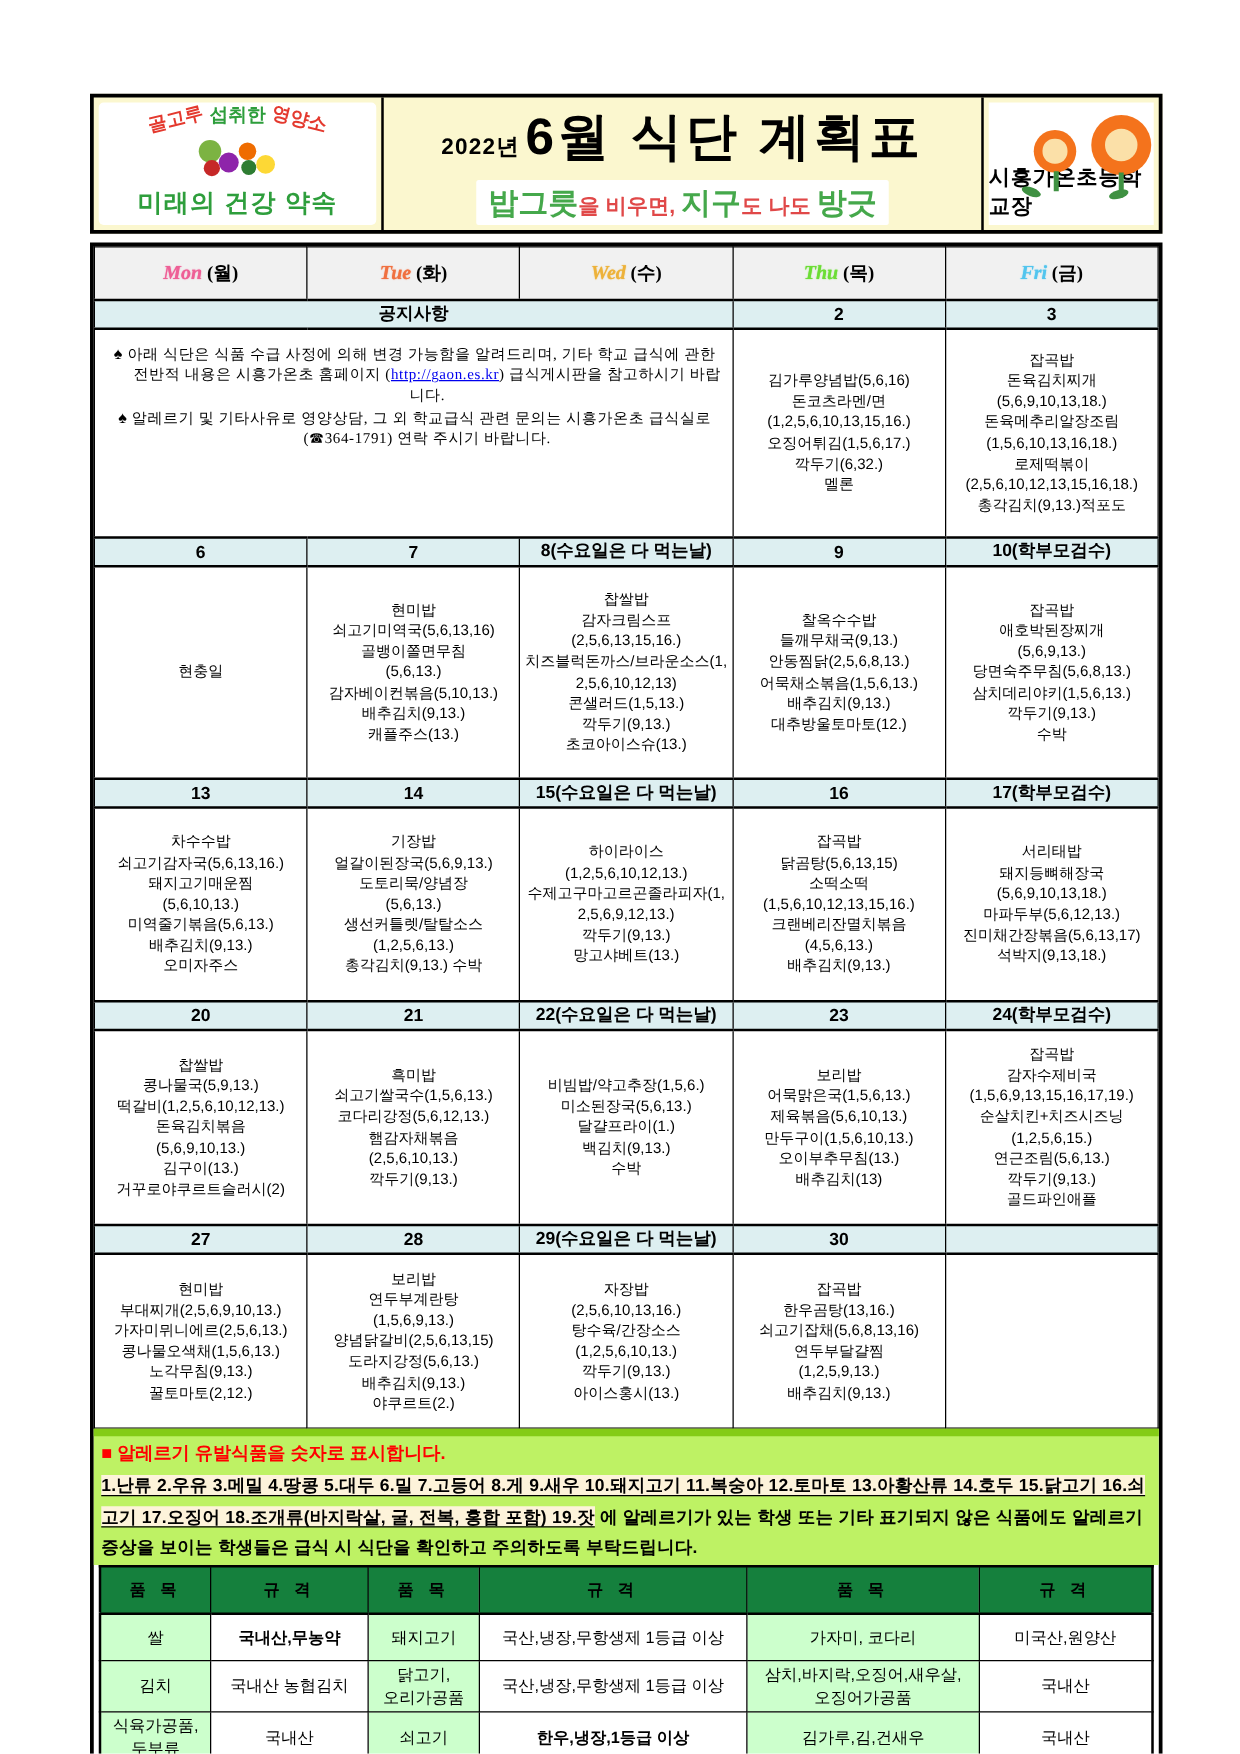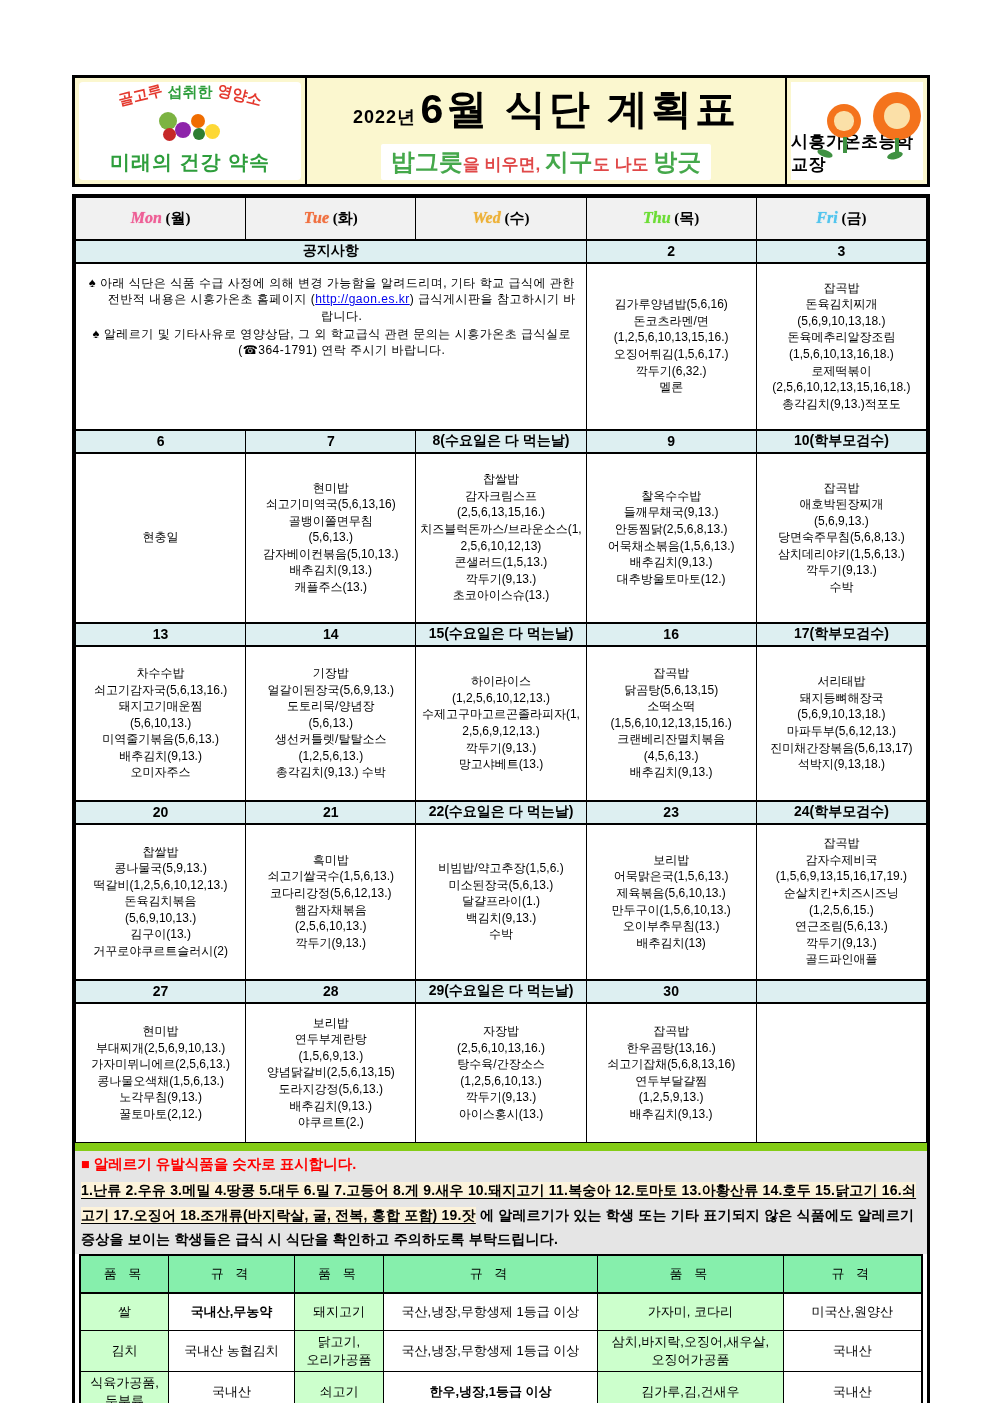--- a/index.html
+++ b/index.html
@@ -52,37 +52,37 @@
 
   
   .main-frame{border:3px solid #000; margin-top:7px;}
   table{border-collapse:collapse; width:100%; table-layout:fixed;}
   .cal td{border:1px solid #000; text-align:center; vertical-align:middle; padding:1px 2px;}
   .cal .dayhead td{height:42px; background:var(--dayhead-bg); font-size:15px; font-weight:bold; border-bottom:2px solid #000;font-family:Liberation Serif, serif;}
   .day-en{font-style:italic; font-weight:bold; font-size:16px; text-shadow:0 0 1px currentColor;}
   .cal .daterow td{height:23px; background:var(--date-row-bg); font-size:14px; font-weight:bold; border-top:2px solid #000; border-bottom:2px solid #000; padding:0;}
   .cal .menurow td{background:#fff; font-size:12px; line-height:1.38; white-space:pre-line; word-break:break-all;}
   .r-m1{height:167px;} .r-m2{height:170px;} .r-m3{height:155px;} .r-m4{height:156px;} .r-m5{height:140px;}
-  .notice-cell{text-align:left; vertical-align:top !important; padding:10px 8px 4px 10px !important; font-size:13.5px; line-height:1.85; white-space:normal !important; word-break:normal !important;}
+  .notice-cell{text-align:left; vertical-align:top !important; padding:10px 8px 4px 10px !important; font-size:13.5px; line-height:1.85; white-space:normal !important; word-break:normal !important;font-family:Liberation Serif, serif;}
   .notice-item{padding-left:20px; text-indent:-20px; letter-spacing:0.5px;}
   .spade{font-size:13px;}
   .gaon-link{color:var(--link-blue); text-decoration:underline;}
 
   
-  .allergy{border-top:8px solid #84cc16; padding:4px 8px 2px 6px; background:#e5e5e5;}
+  .allergy{border-top:6px solid #84cc16; padding:4px 8px 2px 6px; background:#bef264;}
   .allergy-title{color:var(--red-text); font-weight:bold; font-size:14.5px; margin-bottom:4px;}
   .allergy-list{font-size:14px; font-weight:600; line-height:1.75; letter-spacing:0.2px;}
   .allergy-list .hl{background:var(--allergy-hl); text-decoration:underline; text-underline-offset:3px;}
   .origin-title{font-size:16px; font-weight:bold; margin:3px 0 4px 0;}
 
   
   .origin-wrap{padding:0 4px 5px 4px;}
   .origin{border:2px solid #000;}
   .origin td{border:1px solid #000; text-align:center; vertical-align:middle; font-size:13px; padding:2px; white-space:pre-line;}
-  .origin .ohead td{height:25px; background:#86efac; font-weight:normal; letter-spacing:4px; border-bottom:2px solid #000;margin-top:11px;}
+  .origin .ohead td{height:25px; background:#15803d; font-weight:bold; letter-spacing:4px; border-bottom:2px solid #000;margin-top:11px;}
   .origin .item{background:var(--green-cell);}
   .origin tr{height:38px;}
   .origin .bold{font-weight:bold;}
 </style>
 </head>
 <body>
 
 <div class="page">
 
   <div class="top-header">

